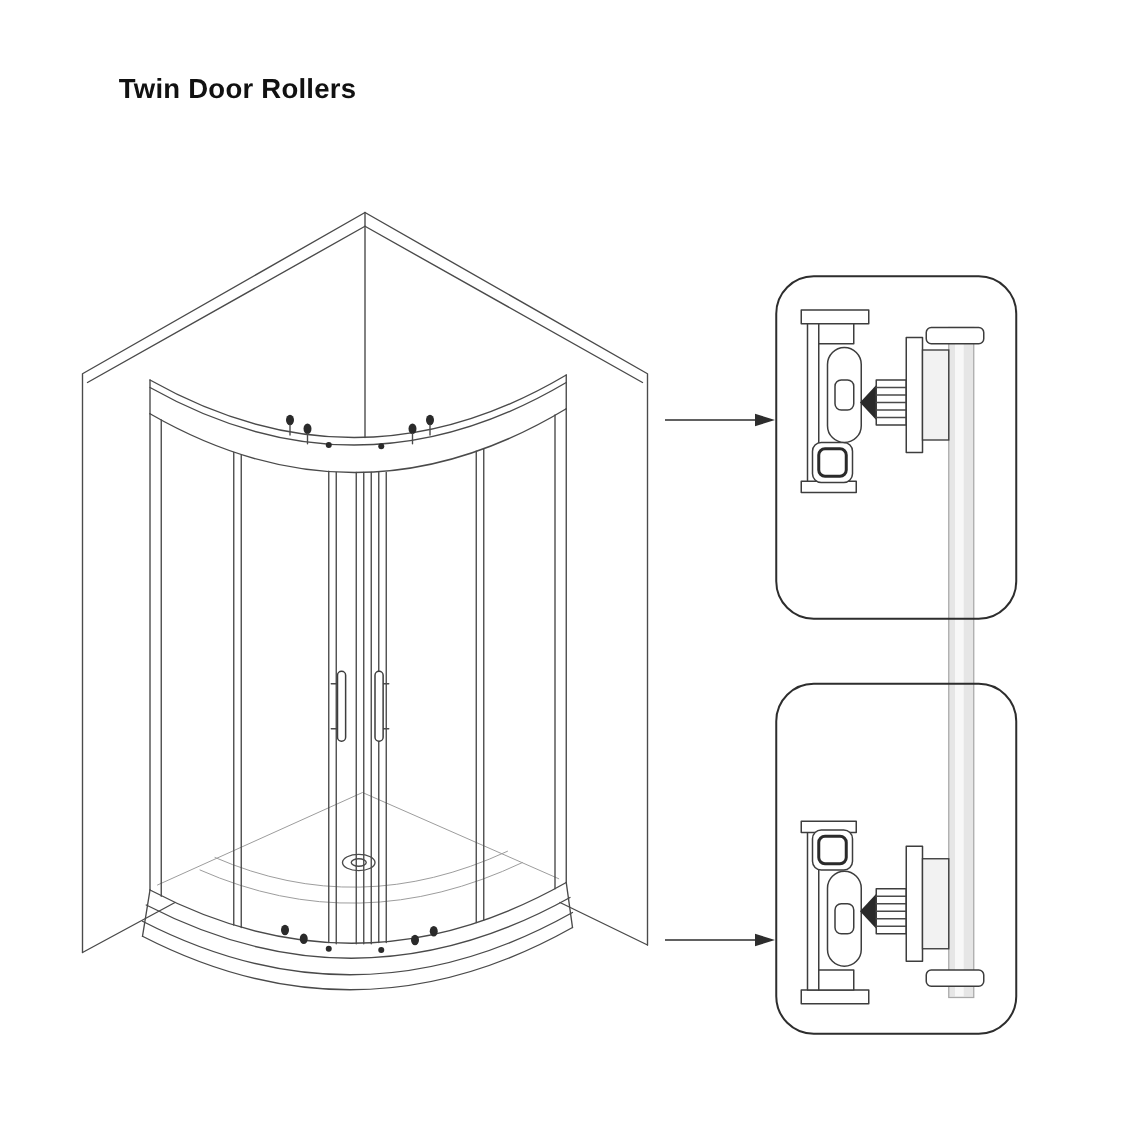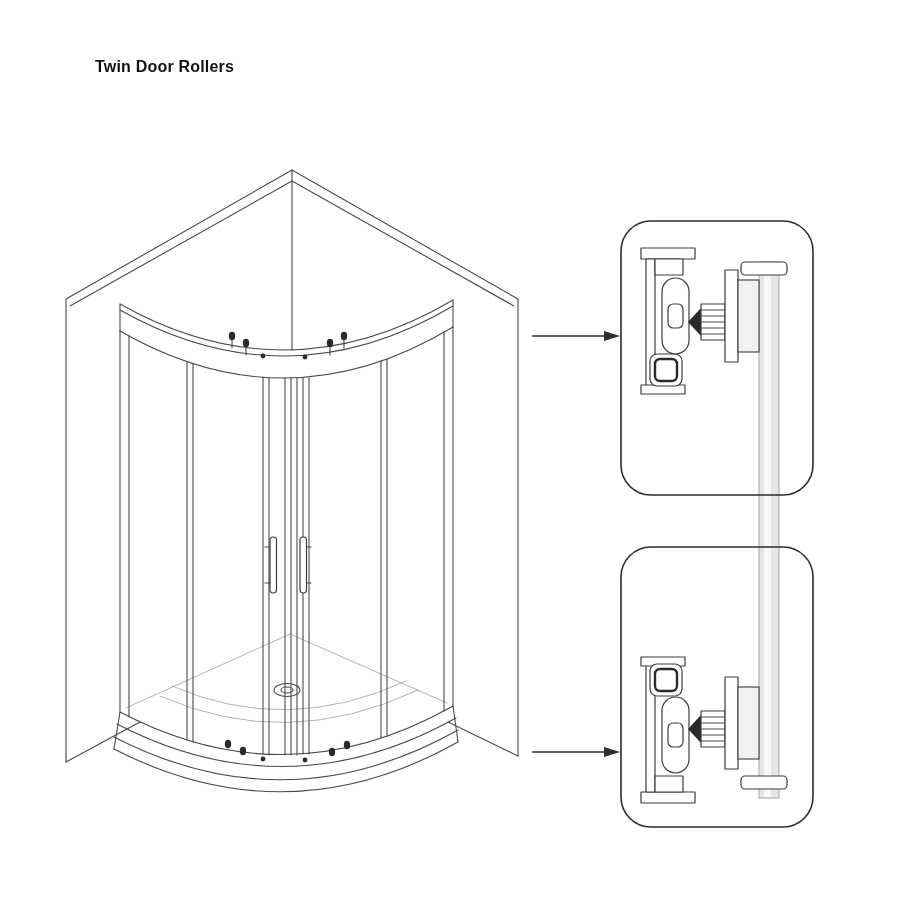--- a/index.html
+++ b/index.html
@@ -1,18 +1,18 @@
 <!DOCTYPE html>
 <html><head>
 <meta charset="utf-8">
 <style>
   html,body{margin:0;padding:0;background:#ffffff;}
   .canvas{position:relative;width:900px;height:900px;background:#ffffff;overflow:hidden;
           font-family:"Liberation Sans", sans-serif;}
-  .page-title{position:absolute;left:95px;top:58px;margin:0;font-size:16px;font-weight:700;
+  .page-title{position:absolute;left:95px;top:58px;margin:0;font-size:22px;font-weight:700;
               color:#111111;letter-spacing:.2px;}
   svg{position:absolute;left:0;top:0;}
   .ln{fill:none;stroke:#4a4a4a;stroke-width:1.1;stroke-linecap:round;stroke-linejoin:round;}
   .lnt{fill:none;stroke:#9d9d9d;stroke-width:.8;stroke-linecap:round;}
   .fillw{fill:#ffffff;stroke:#3d3d3d;stroke-width:1.2;stroke-linejoin:round;}
   .soft{fill:#f2f2f2;stroke:#3d3d3d;stroke-width:1.1;}
   .dark{fill:#2a2a2a;stroke:none;}
   .rubber{fill:none;stroke:#2a2a2a;stroke-width:2.4;stroke-linejoin:round;}
   .box{fill:none;stroke:#2d2d2d;stroke-width:1.6;}
   .glass{fill:#e6e6e6;stroke:#a8a8a8;stroke-width:1;}

